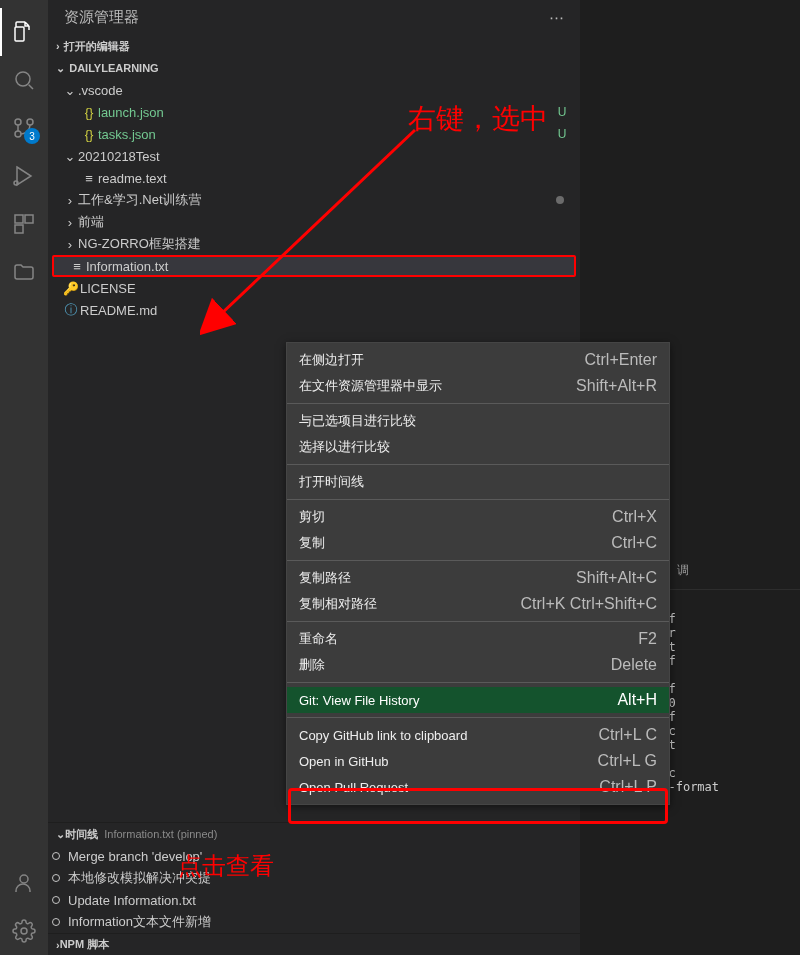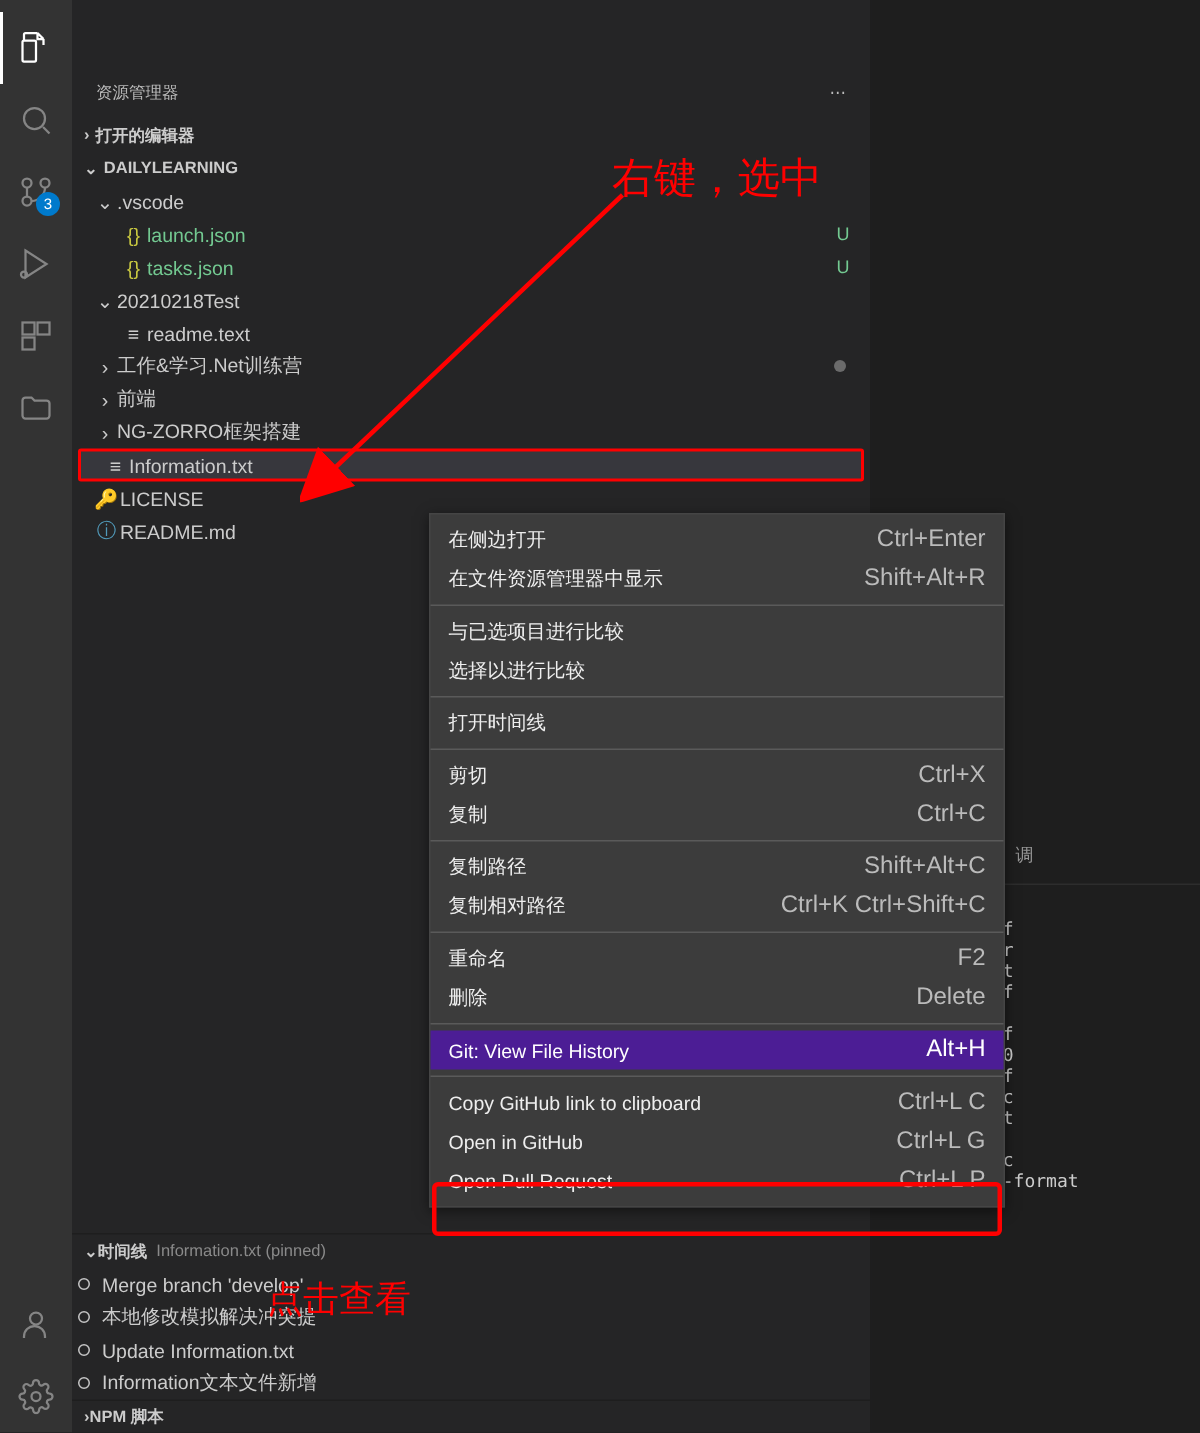--- a/index.html
+++ b/index.html
@@ -44,21 +44,21 @@
 .sidebar {
   width: 533px;
   background: #252526;
   display: flex; flex-direction: column;
   border-right: 1px solid #1e1e1e;
 }
 .sidebar-header {
   height: 35px;
   display: flex; align-items: center; justify-content: space-between;
   padding: 0 16px;
-  font-size: 11px; color: #bbbbbb; margin-top: 44px;
+  font-size: 15px; color: #bbbbbb;
 }
 .section {
   display: flex; flex-direction: column;
 }
 .section-header {
   height: 22px;
   display: flex; align-items: center;
   padding: 0 8px;
   cursor: pointer;
   font-size: 11px;
@@ -134,21 +134,21 @@
   z-index: 200;
   padding: 4px 0;
 }
 .menu-item {
   height: 26px;
   display: flex; align-items: center; justify-content: space-between;
   padding: 0 12px;
   cursor: pointer;
   color: #eeeeee;
 }
-.menu-item.selected { background: #4c1d95; color: #ffffff; align-items: center; }
+.menu-item.selected { background: #14532d; color: #ffffff; align-items: center; }
 .menu-item .shortcut { color: #bbbbbb; font-size: 16px; }
 .menu-item.selected .shortcut { color: #ffffff; }
 .menu-sep { height: 1px; background: #5a5a5a; margin: 4px 0; }
 .menu-highlight-box {
   position: absolute;
   border: 3px solid #ff0000;
   border-radius: 4px;
   pointer-events: none;
   z-index: 201;
 }

